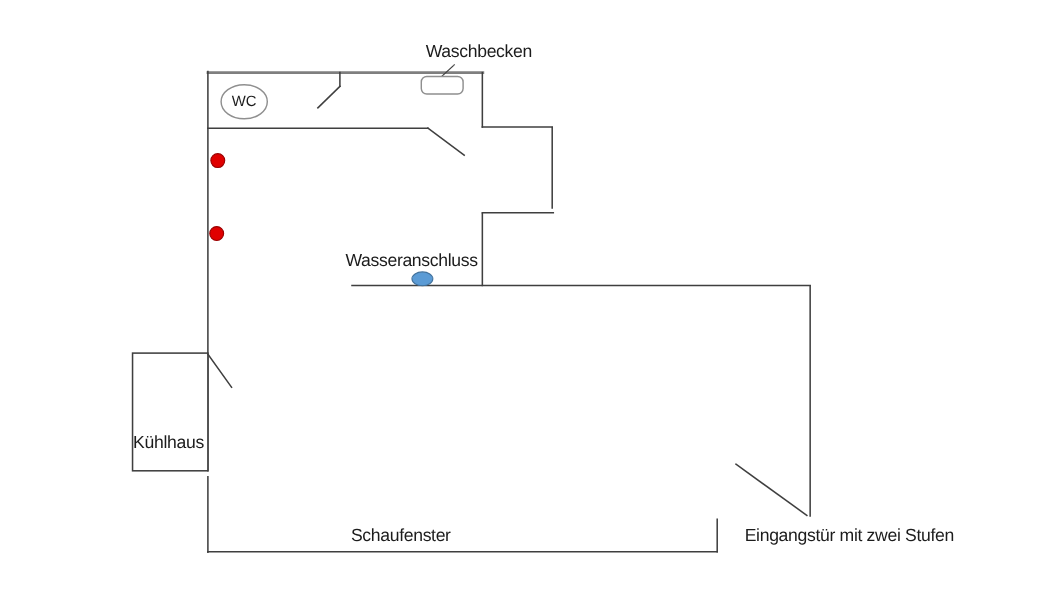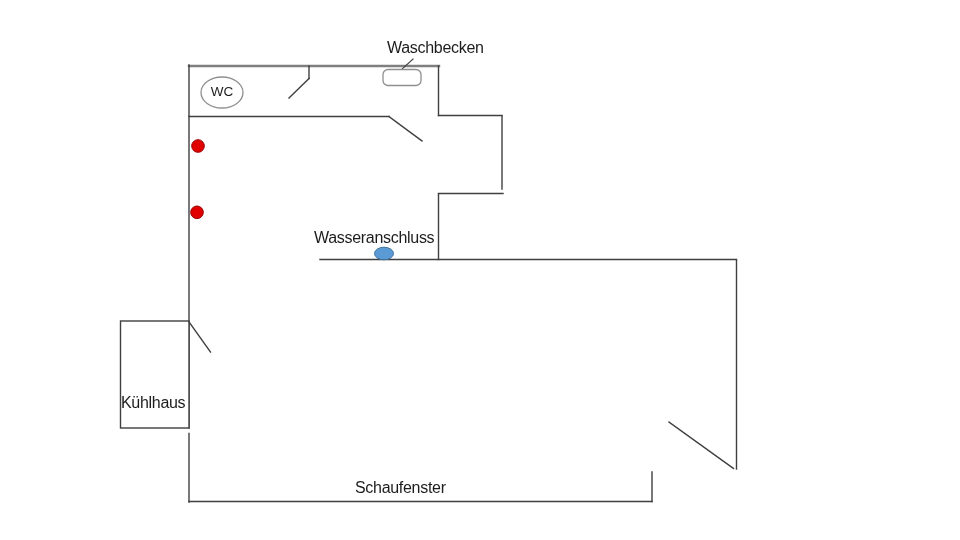--- a/index.html
+++ b/index.html
@@ -108,15 +108,16 @@
     <circle class="power" cx="198" cy="146" r="6.3"></circle>
     <circle class="power" cx="197" cy="212.3" r="6.3"></circle>
 
     <ellipse class="water" cx="384" cy="253.5" rx="9.5" ry="6.3"></ellipse>
   </svg>
 
   <div class="lbl" style="left:387px; top:38px;">Waschbecken</div>
   <div class="lbl lbl-wc" style="left:201px; top:84px;">WC</div>
   <div class="lbl" style="left:314px; top:228px;">Wasseranschluss</div>
   <div class="lbl" style="left:121px; top:393px;">Kühlhaus</div>
-  <div class="lbl" style="left:355px; top:478px;">Schaufenster</div>
+  <div class="lbl" style="left:319px; top:478px;">Schaufenster</div>
+  <div class="lbl" style="left:677px; top:478px;">Eingangstür mit zwei Stufen</div>
 
 </div>
 
 </body></html>

